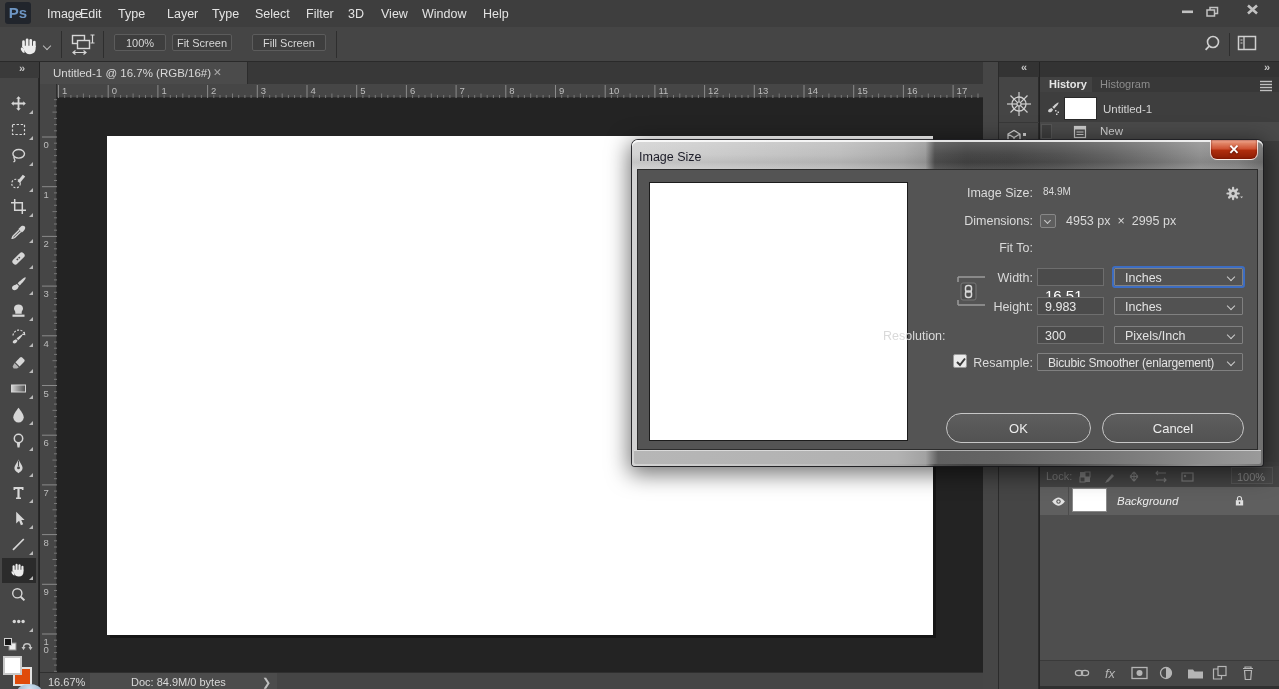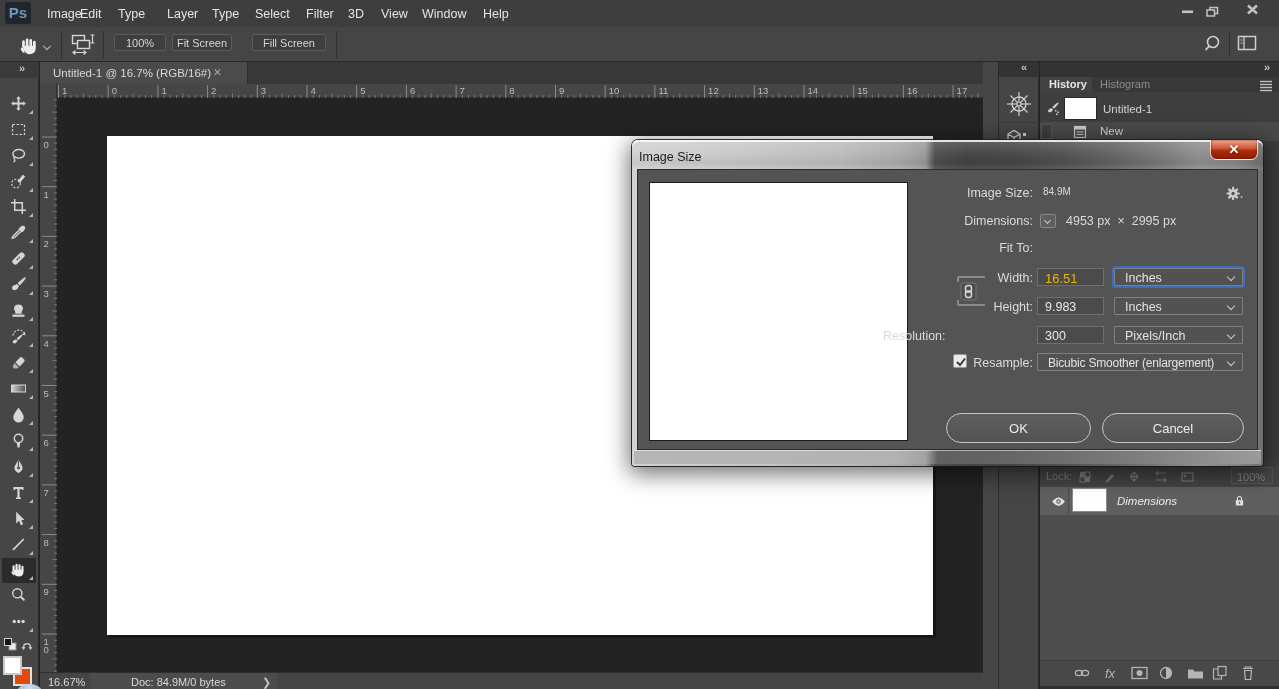--- a/index.html
+++ b/index.html
@@ -576,21 +576,21 @@
       <div style="position:absolute;left:166px;top:391px;font-size:10px;color:#777;">Fill:</div>
       <div style="position:absolute;left:191px;top:405px;width:42px;height:17px;background:#474747;border:1px solid #555;color:#888;font-size:11px;line-height:18px;padding-left:5px;">100%</div>
       <div style="position:absolute;left:0;top:425px;width:239px;height:28px;background:#5f5f5f;"></div>
       <svg width="15" height="11" viewBox="0 0 20 14" style="position:absolute;left:11px;top:434px">
         <path d="M1.5 7 C4.5 2.8 8 1.5 10 1.5 C12 1.5 15.5 2.8 18.5 7 C15.5 11.2 12 12.5 10 12.5 C8 12.5 4.5 11.2 1.5 7 Z" fill="#e2e2e2"></path>
         <circle cx="10" cy="7" r="3" fill="#5f5f5f"></circle>
         <circle cx="10" cy="7" r="1.5" fill="#e2e2e2"></circle>
       </svg>
       <div style="position:absolute;left:28px;top:425px;width:1px;height:28px;background:#4c4c4c;"></div>
       <div style="position:absolute;left:33px;top:427px;width:33px;height:22px;background:#fff;outline:1px solid #8a8a8a;"></div>
-      <div style="position:absolute;left:77px;top:433px;font-size:11.5px;font-style:italic;color:#ececec;">Dimensions</div>
+      <div style="position:absolute;left:77px;top:433px;font-size:11.5px;font-style:italic;color:#ececec;">Background</div>
       <svg width="13" height="14" viewBox="0 0 16 16" style="position:absolute;left:193px;top:432px">
         <rect x="3.5" y="7" width="9" height="6.5" fill="#e0e0e0"></rect>
         <path d="M5.5 7 V5 a2.5 2.5 0 0 1 5 0 V7" fill="none" stroke="#e0e0e0" stroke-width="1.4"></path>
         <rect x="7.2" y="9" width="1.6" height="2.5" fill="#5f5f5f"></rect>
       </svg>
       <div style="position:absolute;left:0;top:453px;width:239px;height:145px;background:#4e4e4e;"></div>
       <div style="position:absolute;left:0;top:598px;width:239px;height:26px;background:#484848;border-top:1px solid #3a3a3a;"></div>
       <svg width="220" height="20" viewBox="0 0 220 20" style="position:absolute;left:10px;top:601px" font-family="Liberation Sans, sans-serif">
         <g fill="none" stroke="#b5b5b5" stroke-width="1.3">
           <ellipse cx="29" cy="10" rx="3.6" ry="2.6"></ellipse>
@@ -631,21 +631,21 @@
         <path d="M16.8 12.5 l3.4 0 l-1.7 2.2 Z" fill="#cdcdcd"></path>
       </svg>
       <div style="position:absolute;width:150px;text-align:right;font-size:12.5px;color:#dadada;left:251px;top:74px;">Dimensions:</div>
       <div style="position:absolute;left:408px;top:74px;width:16px;height:14px;background:#5e5e5e;border:1px solid #888;border-radius:2px;">
         <div style="position:absolute;left:4px;top:3px;width:5px;height:5px;border-right:1.3px solid #ccc;border-bottom:1.3px solid #ccc;transform:rotate(45deg);"></div>
       </div>
       <div style="position:absolute;font-size:12.5px;color:#dadada;left:434px;top:74px;">4953 px&nbsp;&nbsp;×&nbsp;&nbsp;2995 px</div>
       <div style="position:absolute;width:150px;text-align:right;font-size:12.5px;color:#dadada;left:251px;top:101px;">Fit To:</div>
       <div style="position:absolute;width:150px;text-align:right;font-size:12.5px;color:#dadada;left:251px;top:131px;">Width:</div>
       <div style="position:absolute;left:405px;top:128px;width:67px;height:18px;background:#4b4b4b;border:1px solid #6e6e6e;">
-        <div style="position:absolute;left:7px;top:2px;font-size:13px;color:#eab308;">16.51</div>
+        <div style="position:absolute;left:7px;top:18px;font-size:15px;color:#ffffff;">16.51</div>
       </div>
       <div style="position:absolute;left:482px;top:128px;width:129px;height:18px;background:#525252;border:1px solid #808080;border-radius:1px;outline:2px solid #3d6dc2;outline-offset:0px;">
         <div style="position:absolute;left:10px;top:2px;font-size:12.5px;color:#e2e2e2;white-space:nowrap;">Inches</div>
         <div style="position:absolute;right:8px;top:5px;width:6px;height:6px;border-right:1.4px solid #ccc;border-bottom:1.4px solid #ccc;transform:rotate(45deg);"></div>
       </div>
       <div style="position:absolute;width:150px;text-align:right;font-size:12.5px;color:#dadada;left:251px;top:160px;">Height:</div>
       <div style="position:absolute;left:405px;top:157px;width:67px;height:18px;background:#4b4b4b;border:1px solid #6e6e6e;">
         <div style="position:absolute;left:7px;top:2px;font-size:12.5px;color:#e8e8e8;">9.983</div>
       </div>
       <div style="position:absolute;left:482px;top:157px;width:129px;height:18px;background:#525252;border:1px solid #808080;border-radius:1px;">

